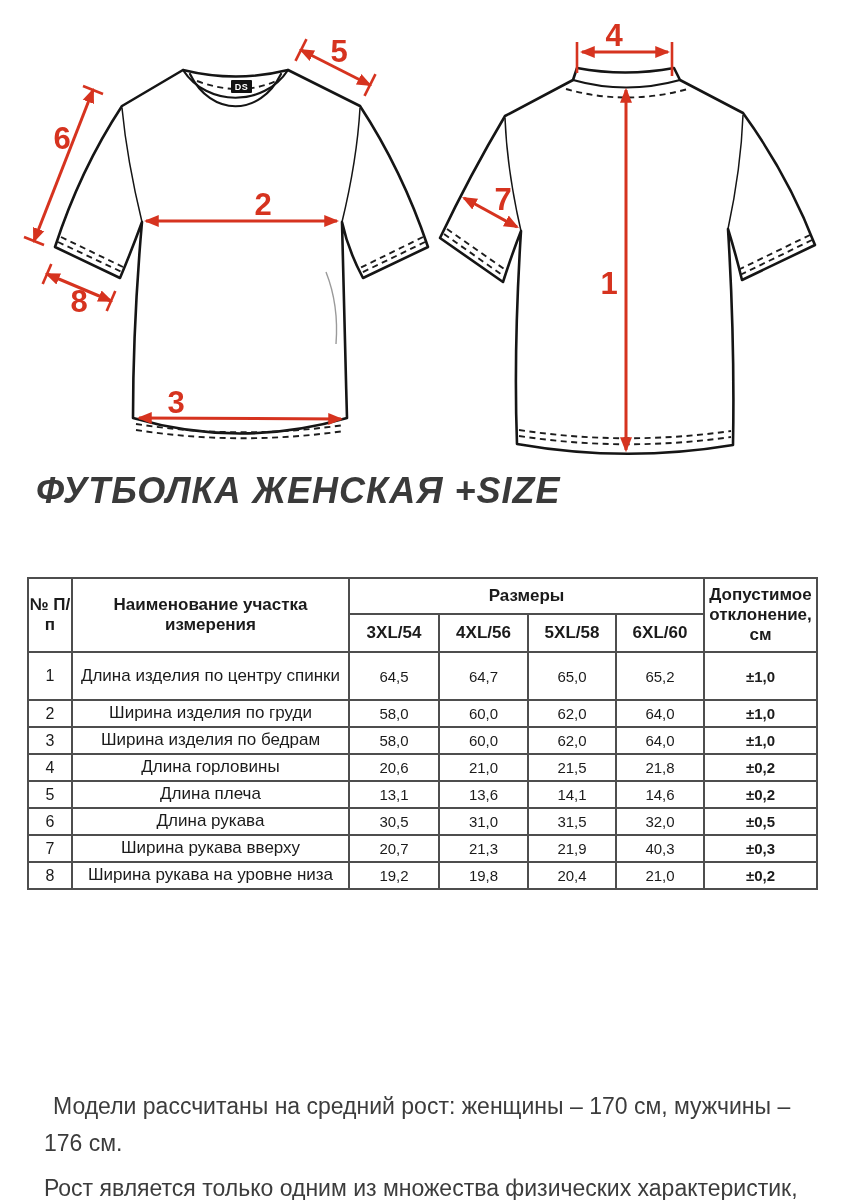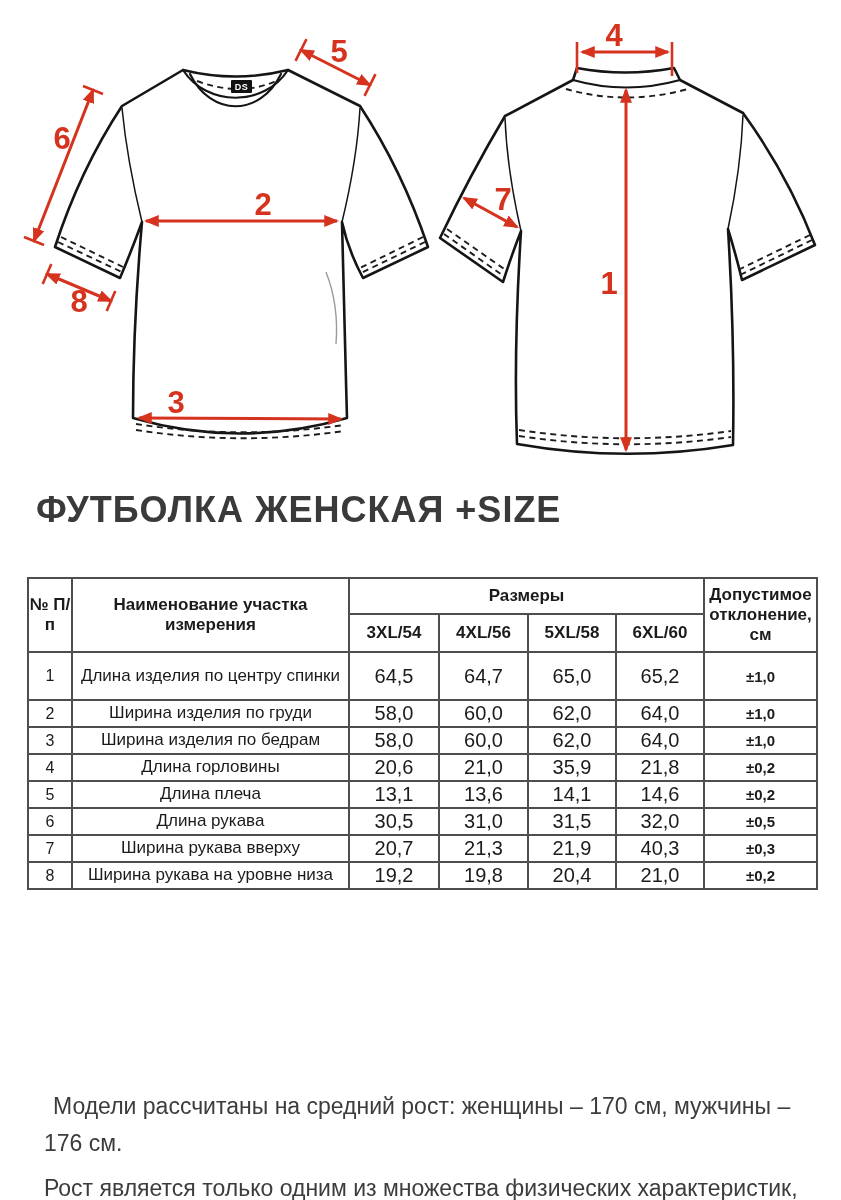--- a/index.html
+++ b/index.html
@@ -13,34 +13,34 @@
   .stitch{fill:none;stroke:#1d1d1d;stroke-width:1.9;stroke-dasharray:6 4.5;}
   .wrinkle{fill:none;stroke:#9a9a9a;stroke-width:1.4;}
   .dim{stroke:var(--accent);stroke-width:3;fill:none;}
   .tick{stroke:var(--accent);stroke-width:2.6;}
   .dim-label{fill:var(--accent);font-family:"Liberation Sans",sans-serif;
              font-weight:bold;font-size:31px;text-anchor:middle;}
   .brand-box{fill:#111;}
   .brand-text{fill:#fff;font-size:9px;font-weight:bold;text-anchor:middle;letter-spacing:.5px;}
   #ah path{fill:var(--accent);}
   
-  .title{position:absolute;left:36px;top:489px;font-size:36px;font-weight:bold;
-         color:#3a3a3a;letter-spacing:1px;white-space:nowrap;}
+  .title{position:absolute;left:36px;top:470px;font-size:36px;font-weight:bold;
+         color:#3a3a3a;letter-spacing:1px;white-space:nowrap;font-style:italic;}
   
   table.sizes{position:absolute;left:27px;top:577px;border-collapse:collapse;
               table-layout:fixed;width:791px;}
   table.sizes th,table.sizes td{border:2px solid #4e4e4e;text-align:center;
               vertical-align:middle;padding:0;}
   table.sizes th{font-size:17px;font-weight:bold;line-height:1.18;}
   th.h-tol{font-size:16.5px;padding:0 4px;}
   th.h-num{font-size:17px;padding:0 6px;}
   tr.hdr1{height:36px;} tr.hdr2{height:38px;}
   tbody tr{height:27px;}
   tbody tr:first-child{height:48px;}
-  td{font-size:20px;}
+  td{font-size:15px;}
   td.name-cell{text-align:left;padding:1px 8px;font-size:17px;line-height:1.2;}
   td.num-cell{font-size:16px;}
   td.tol-cell{font-weight:bold;font-size:15px;}
   
   .footer{position:absolute;left:36px;top:1080px;width:790px;font-size:23px;
           line-height:37px;color:#3c3c3c;}
   .footer p{margin:8px;}
   .footer p.indent{text-indent:9px;}
 </style>
 </head>
@@ -182,21 +182,21 @@
           <td>60,0</td>
           <td>62,0</td>
           <td>64,0</td>
           <td class="tol-cell">±1,0</td>
         </tr>
         <tr>
           <td class="num-cell">4</td>
           <td class="name-cell">Длина горловины</td>
           <td>20,6</td>
           <td>21,0</td>
-          <td>35,9</td>
+          <td>21,5</td>
           <td>21,8</td>
           <td class="tol-cell">±0,2</td>
         </tr>
         <tr>
           <td class="num-cell">5</td>
           <td class="name-cell">Длина плеча</td>
           <td>13,1</td>
           <td>13,6</td>
           <td>14,1</td>
           <td>14,6</td>

